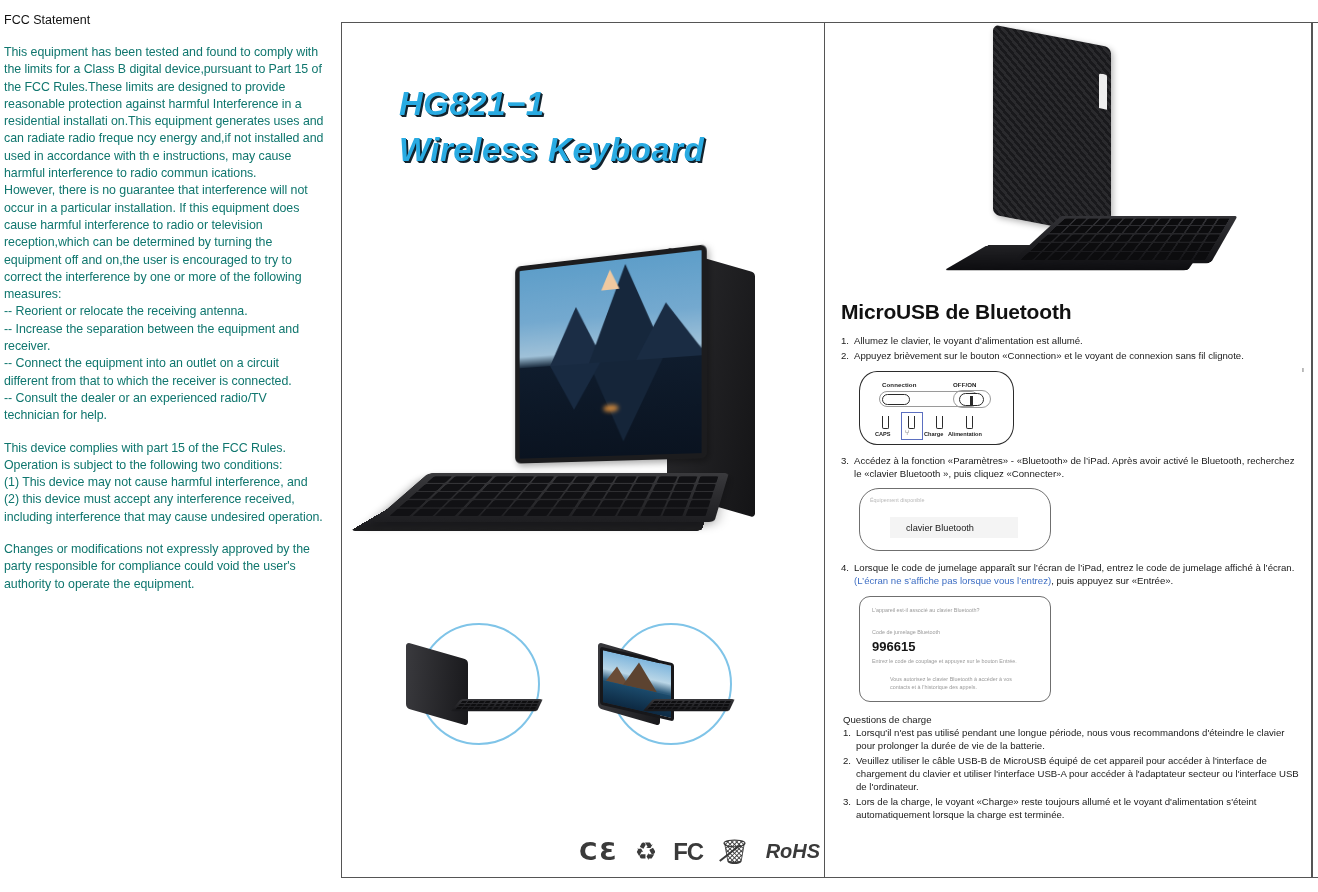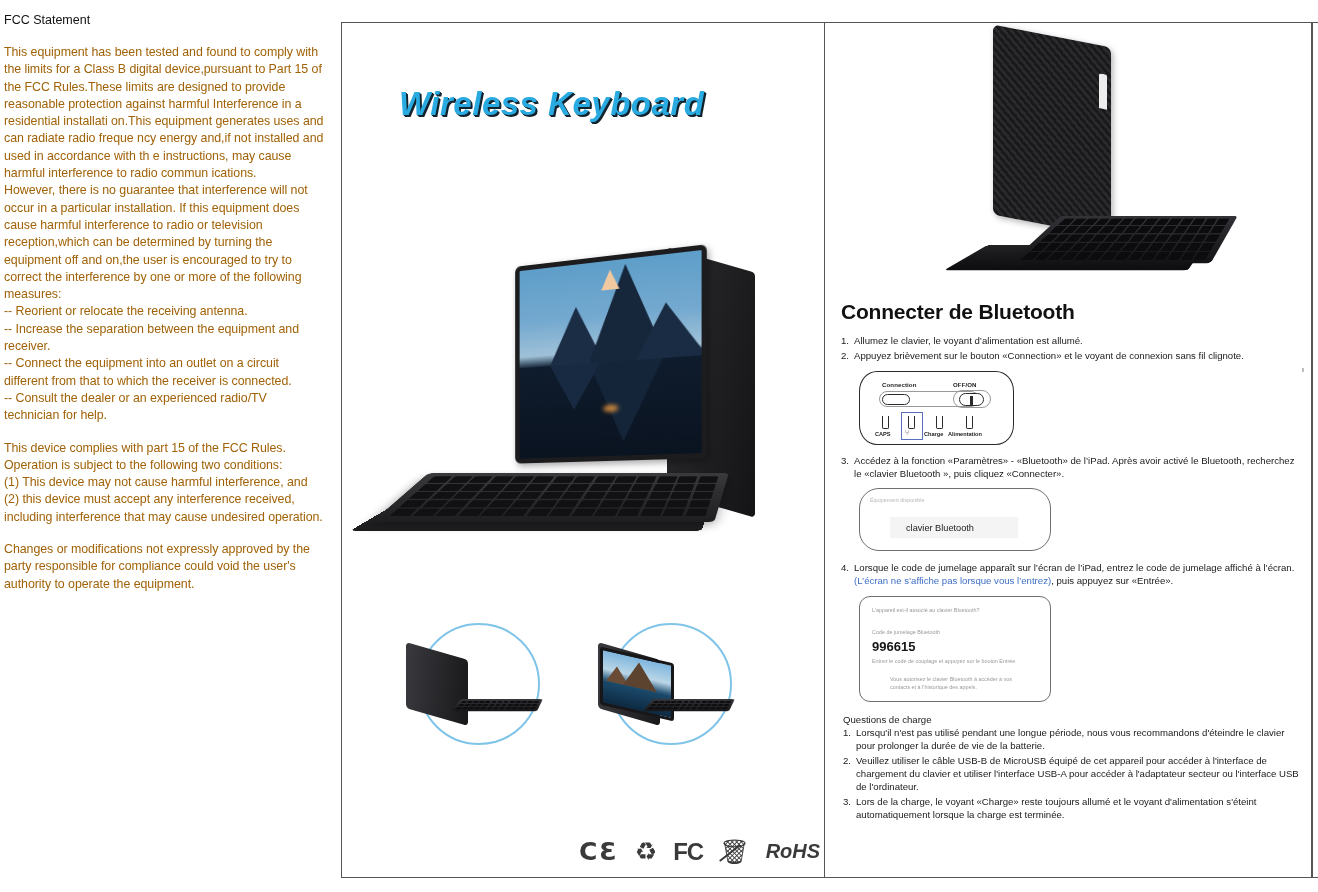--- a/index.html
+++ b/index.html
@@ -24,21 +24,21 @@
     font-size:12.5px;
     line-height:17px;
     margin:0 0 15px 0;
     font-weight:400;
     color:#111;
   }
   .fcc-para {
     font-size:12.4px;
     line-height:17.3px;
     margin:0 0 15px 0;
-    color:#a16207;
+    color:#0f766e;
     letter-spacing:-0.05px;
     white-space:pre-line;
   }
   .fcc-para:last-child { margin-bottom:16px; }
 
   
   .sheet {
     position:absolute;
     top:22px;
     height:856px;
@@ -405,20 +405,21 @@
 -- Connect the equipment into an outlet on a circuit different from that to which the receiver is connected.
 -- Consult the dealer or an experienced radio/TV technician for help.</p>
   <p class="fcc-para">This device complies with part 15 of the FCC Rules. Operation is subject to the following two conditions:
 (1) This device may not cause harmful interference, and (2) this device must accept any interference received, including interference that may cause undesired operation.</p>
   <p class="fcc-para">Changes or modifications not expressly approved by the party responsible for compliance could void the user's authority to operate the equipment.</p>
 </div>
 
 <div class="sheet" id="sheet-middle">
 
   <div id="cover-title">
+    <div class="cover-line">HG821−1</div>
     <div class="cover-line">Wireless Keyboard</div>
   </div>
 
   <div id="hero-tablet">
     <div class="tab-back"></div>
     <div class="tab-screen">
       <div class="mtn mtn-a"></div>
       <div class="mtn mtn-b"></div>
       <div class="mtn mtn-c"></div>
       <div class="snow"></div>
@@ -693,21 +694,21 @@
           <i></i>
           <i></i>
           <i></i>
           <i></i>
           <i></i>
           <i></i>
         </span>
       </div>
   </div>
 
-  <h2 id="bt-heading">Connecter de Bluetooth</h2>
+  <h2 id="bt-heading">MicroUSB de Bluetooth</h2>
 
   <div class="step">
     <span class="num">1.</span>
     <span class="txt">Allumez le clavier, le voyant d’alimentation est allumé.</span>
   </div>
   <div class="step">
     <span class="num">2.</span>
     <span class="txt">Appuyez brièvement sur le bouton «Connection» et le voyant de connexion sans fil clignote.</span>
   </div>
 

